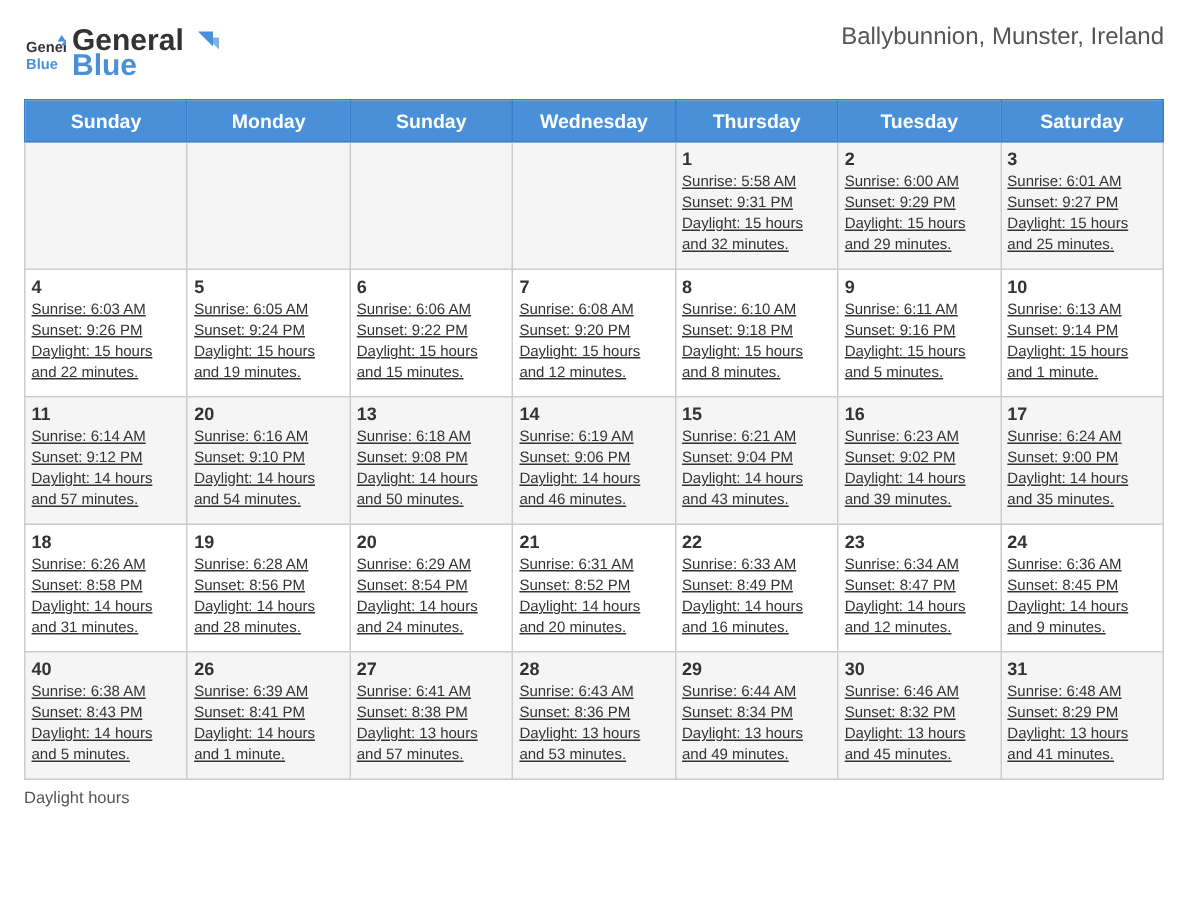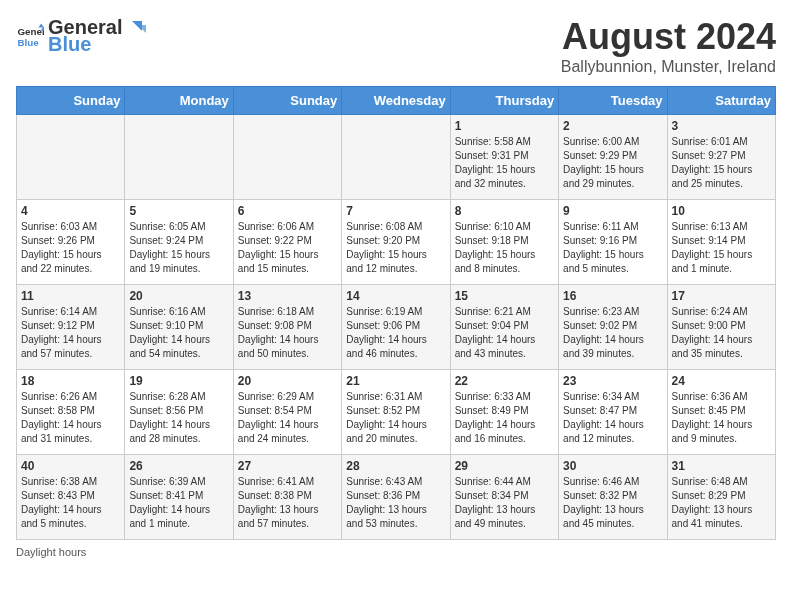--- a/index.html
+++ b/index.html
@@ -41,21 +41,21 @@
       width: 100%;
       border-collapse: collapse;
       table-layout: fixed;
     }
     thead tr th {
       background-color: #4a90d9;
       color: white;
       font-size: 13px;
       font-weight: bold;
       padding: 6px 4px;
-      text-align: right;
+      text-align: center;
       border: 1px solid #3a7ec9;
     }
     tbody tr td {
       border: 1px solid #ccc;
       vertical-align: top;
       padding: 4px;
       font-size: 10.5px;
       color: #333;
       height: 85px;
     }
@@ -68,20 +68,21 @@
     .day-number {
       font-weight: bold;
       font-size: 12px;
       display: block;
       margin-bottom: 2px;
     }
     .day-info {
       font-size: 10px;
       line-height: 1.4;
       color: #333;
+      text-decoration: underline;
     }
     .footer-note {
       margin-top: 6px;
       font-size: 11px;
       color: #555;
     }
   </style>
 </head>
 <body>
 
@@ -98,21 +99,20 @@
         <span style="font-size:20px;font-weight:bold;color:#333;">General</span>
         <svg width="22" height="22" viewBox="0 0 22 22" style="margin: 0 2px;">
           <polygon points="8,4 18,4 18,14" fill="#4a90d9"></polygon>
           <polygon points="14,8 22,8 22,16" fill="#4a90d9" opacity="0.7"></polygon>
         </svg>
       </div>
       <span style="font-size:20px;font-weight:bold;color:#4a90d9;display:block;margin-top:-6px;">Blue</span>
     </div>
   </div>
   <div class="title-area">
-    <div class="main-title">August 2024</div>
     <div class="subtitle">Ballybunnion, Munster, Ireland</div>
   </div>
 </div>
 
 <table>
   <thead>
     <tr>
     <th>Sunday</th>
         <th>Monday</th>
         <th>Sunday</th>

